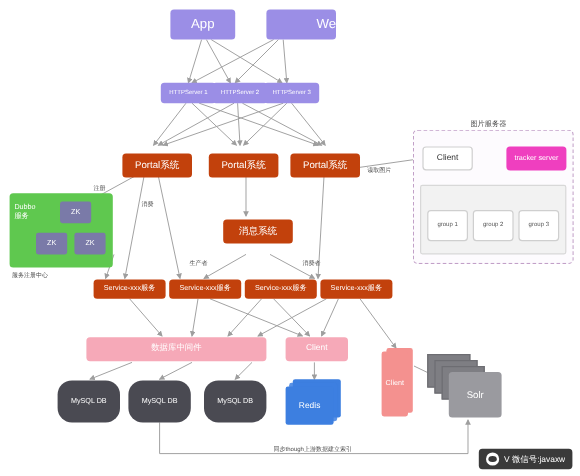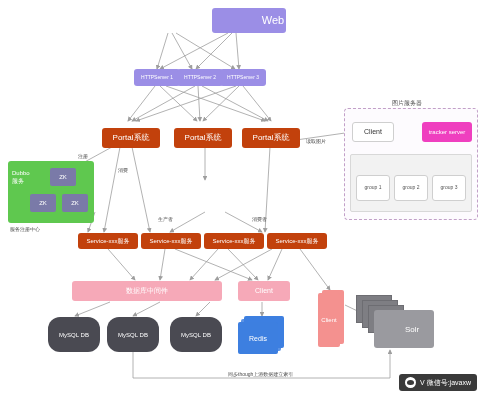--- a/index.html
+++ b/index.html
@@ -44,21 +44,21 @@
     position:absolute;color:#ffffff;z-index:5;white-space:pre-line;text-align:left;
   }
   .zk{
     position:absolute;background:#7a7aa8;color:#fff;
     display:flex;align-items:center;justify-content:center;border-radius:2px;z-index:5;
   }
   .stackwrap{position:absolute;z-index:3;}
   .stack-l{position:absolute;background:#7e7e83;border:1px solid #6d6d72;}
   .solr{
     position:absolute;background:#9a9a9f;color:#fff;
-    display:flex;align-items:center;justify-content:center;border-radius:3px;z-index:4;padding-left:16px;
+    display:flex;align-items:center;justify-content:center;border-radius:3px;z-index:4;
   }
   .client-stack{position:absolute;z-index:3;}
   .redis-stack{position:absolute;z-index:3;}
   .db-oval{
     position:absolute;background:#4a4a52;color:#fff;border-radius:12px;
     display:flex;align-items:center;justify-content:center;z-index:3;
   }
   .footer-badge{
     position:absolute;right:6px;bottom:6px;
     display:flex;align-items:center;gap:4px;
@@ -141,40 +141,42 @@
 
       <path d="M133,352 L133,378 L390,378 L390,350" marker-end="url(#ah)"></path>
 
       <path d="M95,212 L88,232" marker-end="url(#ah)"></path>
     </g>
     <g stroke="#cf60b0" stroke-width="1" fill="none">
       <path d="M390,132 L424,132" marker-end="url(#ahp)"></path>
     </g>
   </svg>
 
-  <div class="node purple" style="left:212px;top:8px;width:74px;height:25px;font-size:11px;padding-left:48px;">Web</div>
+  <div class="node purple" style="left:142px;top:8px;width:54px;height:25px;font-size:11px;">App</div>
+  <div class="node purple" style="left:222px;top:8px;width:58px;height:25px;font-size:11px;padding-left:48px;">Web</div>
 
   <div class="node purple" style="left:134px;top:69px;width:46px;height:17px;font-size:5px;">HTTPServer 1</div>
   <div class="node purple" style="left:177px;top:69px;width:46px;height:17px;font-size:5px;">HTTPServer 2</div>
   <div class="node purple" style="left:220px;top:69px;width:46px;height:17px;font-size:5px;">HTTPServer 3</div>
 
   <div class="node teal" style="left:102px;top:128px;width:58px;height:20px;font-size:8px;">Portal系统</div>
   <div class="node teal" style="left:174px;top:128px;width:58px;height:20px;font-size:8px;">Portal系统</div>
   <div class="node teal" style="left:242px;top:128px;width:58px;height:20px;font-size:8px;">Portal系统</div>
 
   <div class="group-box dubbo-box" style="left:8px;top:161px;width:86px;height:62px;"></div>
   <div class="dubbo-title" style="left:12px;top:170px;font-size:6px;line-height:1.3;">Dubbo
 服务</div>
   <div class="zk" style="left:50px;top:168px;width:26px;height:18px;font-size:6px;">ZK</div>
   <div class="zk" style="left:30px;top:194px;width:26px;height:18px;font-size:6px;">ZK</div>
   <div class="zk" style="left:62px;top:194px;width:26px;height:18px;font-size:6px;">ZK</div>
   <div class="lbl" style="left:10px;top:226px;font-size:5px;">服务注册中心</div>
   <div class="lbl" style="left:78px;top:153px;font-size:5px;">注册</div>
   <div class="lbl" style="left:118px;top:167px;font-size:5px;">消费</div>
 
+  <div class="node teal" style="left:186px;top:183px;width:58px;height:20px;font-size:8px;">消息系统</div>
   <div class="lbl" style="left:158px;top:216px;font-size:5px;">生产者</div>
   <div class="lbl" style="left:252px;top:216px;font-size:5px;">消费者</div>
 
   <div class="node teal" style="left:78px;top:233px;width:60px;height:16px;font-size:6px;">Service-xxx服务</div>
   <div class="node teal" style="left:141px;top:233px;width:60px;height:16px;font-size:6px;">Service-xxx服务</div>
   <div class="node teal" style="left:204px;top:233px;width:60px;height:16px;font-size:6px;">Service-xxx服务</div>
   <div class="node teal" style="left:267px;top:233px;width:60px;height:16px;font-size:6px;">Service-xxx服务</div>
 
   <div class="node pinkpale" style="left:72px;top:281px;width:150px;height:20px;font-size:7px;">数据库中间件</div>
 

